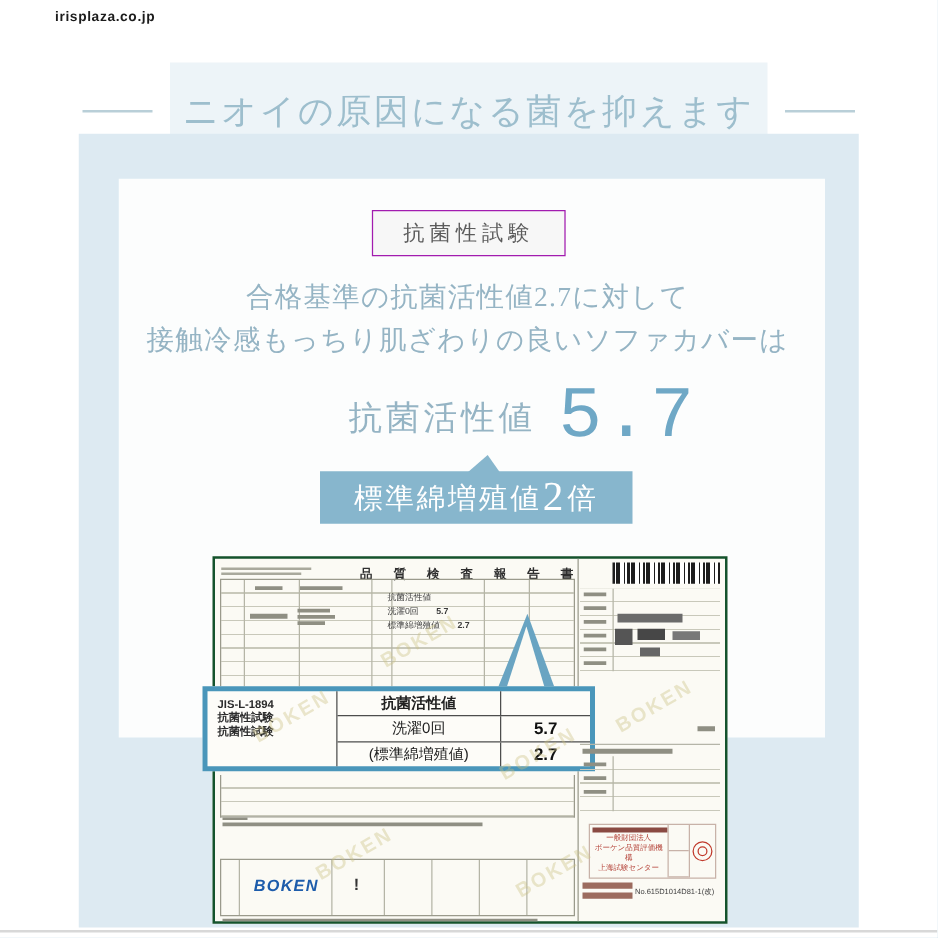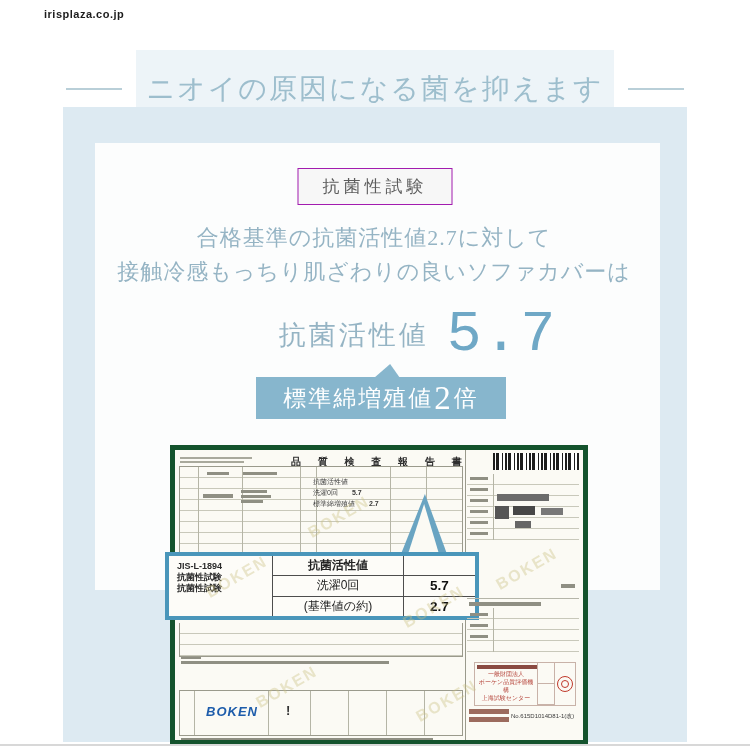--- a/index.html
+++ b/index.html
@@ -25,21 +25,21 @@
 
   .result{left:0;top:302px;width:750px;text-align:center;font-family:Liberation Mono, monospace;color:#95b4c4;margin-left:43px;}
   .result .rl{font-size:27px;letter-spacing:3px;vertical-align:middle;}
   .result .rv{font-size:58px;color:#6fa8c6;margin-left:18px;vertical-align:middle;letter-spacing:2px;}
 
   .bubble{left:256px;top:377px;width:250px;height:42px;background:#87b6cd;color:#ffffff;display:flex;align-items:center;justify-content:center;font-family:"Liberation Serif","DejaVu Serif",serif;font-size:23px;letter-spacing:2px;}
   .bubble .big{font-size:33px;margin:0 1px;}
   .bubble-tip{position:absolute;left:118px;top:-13px;width:26px;height:14px;background:#87b6cd;clip-path:polygon(62% 0,0 100%,100% 100%);}
 
   
-  .report{left:170px;top:445px;width:408px;height:290px;background:#fbfaf4;border:5px solid #14532d;font-family:"Liberation Sans",sans-serif;}
+  .report{left:170px;top:445px;width:408px;height:290px;background:#fbfaf4;border:2px solid #14532d;font-family:"Liberation Sans",sans-serif;}
   .doc-divider{left:290px;top:0;width:0;height:290px;border-left:1px solid #9a9a8c;}
   .doc-title{left:116px;top:5px;font-size:10px;font-weight:bold;letter-spacing:7px;color:#2e2e2e;white-space:nowrap;}
   .hline{background:#a9a99c;height:2px;}
   .tbar{background:#8f8f83;}
   .grid-rows{background-image:repeating-linear-gradient(to bottom,transparent 0 10px,#c8c8ba 10px 11px);}
   .gridbox{border:1px solid #9a9a8c;}
   .vline{width:0;border-left:1px solid #b5b5a6;position:absolute;top:0;bottom:0;}
 
   .mini{left:138px;top:26px;width:150px;font-size:7px;color:#3a3a3a;line-height:11px;white-space:nowrap;}
   .mini .v{display:inline-block;margin-left:14px;font-weight:bold;}
@@ -151,21 +151,21 @@
       <div class="rows">
         <div class="crow">
           <div class="lbl">抗菌活性値</div>
           <div class="val"></div>
         </div>
         <div class="crow">
           <div class="lbl">洗濯0回</div>
           <div class="val">5.7</div>
         </div>
         <div class="crow">
-          <div class="lbl">(基準値の約)</div>
+          <div class="lbl">(標準綿増殖値)</div>
           <div class="val">2.7</div>
         </div>
       </div>
     </div>
 
     <div class="abs gridbox grid-rows" style="left:4px;top:173px;width:282px;height:33px;border-top:none;"></div>
     <div class="abs tbar" style="left:6px;top:211px;width:208px;height:3px;"></div>
     <div class="abs tbar" style="left:6px;top:207px;width:20px;height:2px;"></div>
 
     <div class="abs bottom-section">

